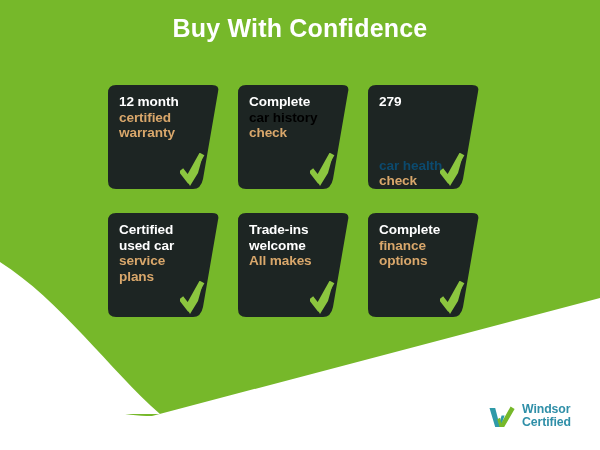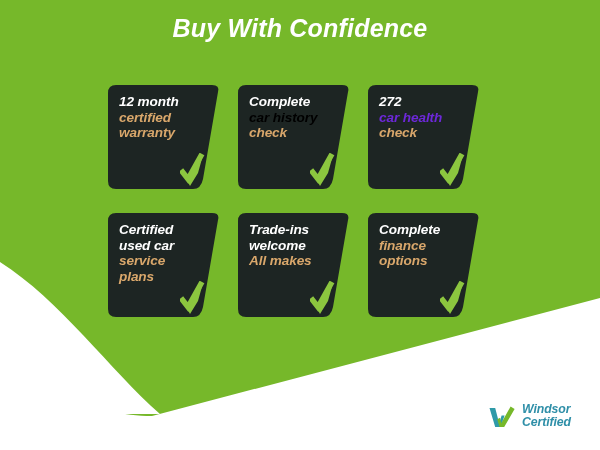--- a/index.html
+++ b/index.html
@@ -6,21 +6,20 @@
   html, body {
     width:600px; height:450px;
     background:#ffffff;
     font-family:"Liberation Sans", sans-serif;
     overflow:hidden;
   }
   #stage {
     position:relative;
     width:552px; height:450px;
     background:#ffffff;
-    font-style:italic;
   }
 
   
   #green-panel {
     position:absolute; left:0; top:0;
     width:600px; height:450px;
     pointer-events:none;
   }
 
   
@@ -136,22 +135,22 @@
         <path d="M 1 17 L 8 26 L 22 1" stroke="#8cc63f" stroke-width="5.5" fill="none"></path>
         <path d="M 2 18 L 9 27 L 23 2 L 18 20 L 10 33 Z" fill="#8cc63f"></path>
       </svg>
     </div>
 
     <div class="card">
       <svg class="card-shape" viewBox="0 0 112 104" preserveAspectRatio="none">
         <path d="M 8 0 L 104 0 Q 112 0 110 7 L 95 94 Q 93 104 85 104 L 8 104 Q 0 104 0 96 L 0 8 Q 0 0 8 0 Z" fill="#1d2523"></path>
       </svg>
       <div class="card-text">
-        <span class="line-white" style="color: rgb(255, 255, 255);">272</span>
-        <span class="line-tan" style="color: #6d28d9;">car health</span>
+        <span class="line-white" style="color: rgb(255, 255, 255);">279</span>
+        <span class="line-tan" style="color: #0c4a6e; margin-top: 48px;">car health</span>
         <span class="line-tan" style="color: rgb(217, 167, 107);">check</span>
       </div>
       <svg class="check" viewBox="0 0 26 34">
         <path d="M 1 17 L 8 26 L 22 1" stroke="#8cc63f" stroke-width="5.5" fill="none"></path>
         <path d="M 2 18 L 9 27 L 23 2 L 18 20 L 10 33 Z" fill="#8cc63f"></path>
       </svg>
     </div>
 
     <div class="card">
       <svg class="card-shape" viewBox="0 0 112 104" preserveAspectRatio="none">

